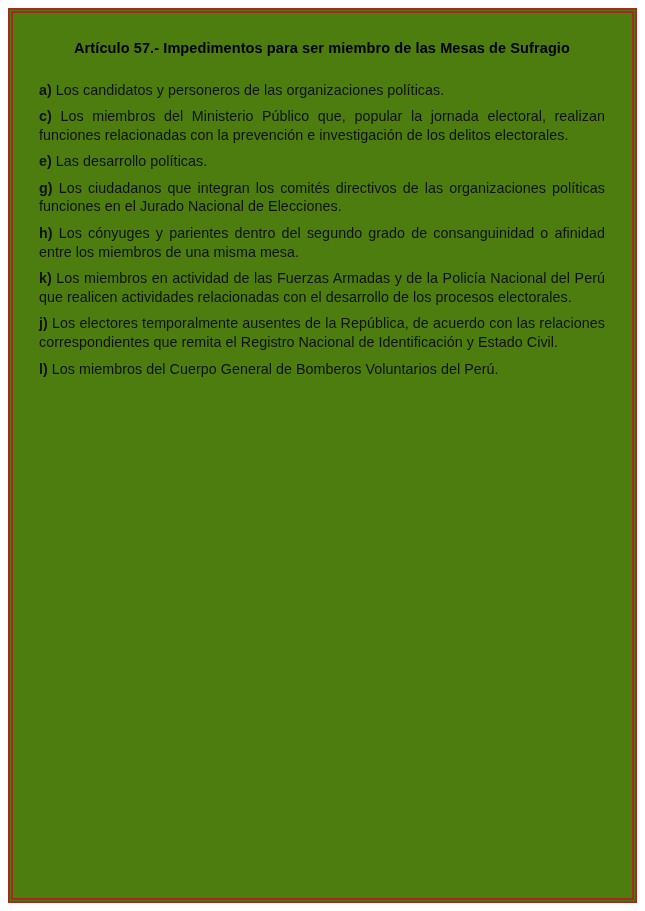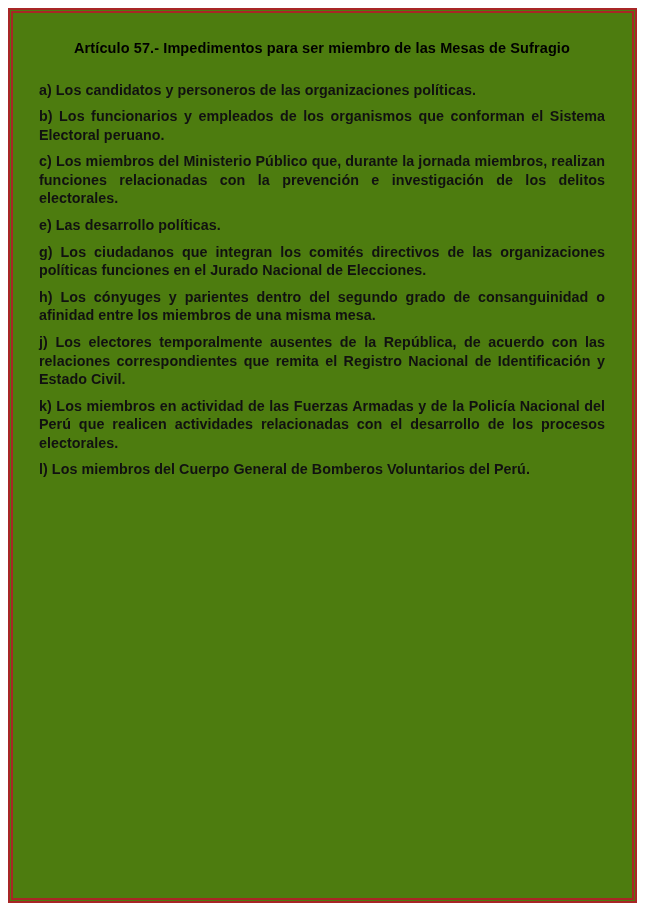--- a/index.html
+++ b/index.html
@@ -56,37 +56,36 @@
 
   .clause:last-child {
     margin-bottom: 0;
   }
 
   .clause-marker {
     font-weight: bold;
   }
 
   .clause-text {
-    font-weight: bold;
+    font-weight: normal;
   }
 </style>
 </head>
 <body>
 
 <div id="document-page">
   <div id="document-frame">
 
     <h1 id="article-title">Artículo 57.- Impedimentos para ser miembro de las Mesas de Sufragio</h1>
 
     <div id="clause-list">
         <p class="clause"><span class="clause-marker">a)</span><span class="clause-text"> Los candidatos y personeros de las organizaciones políticas.</span></p>
-        <p class="clause"><span class="clause-marker">b)</span><span class="clause-text"> Los funcionarios y empleados de los organismos que conforman el Sistema Electoral peruano.</span></p>
-        <p class="clause"><span class="clause-marker">c)</span><span class="clause-text"> Los miembros del Ministerio Público que, durante la jornada miembros, realizan funciones relacionadas con la prevención e investigación de los delitos electorales.</span></p>
+        <p class="clause"><span class="clause-marker">c)</span><span class="clause-text"> Los miembros del Ministerio Público que, popular la jornada electoral, realizan funciones relacionadas con la prevención e investigación de los delitos electorales.</span></p>
         <p class="clause"><span class="clause-marker">e)</span><span class="clause-text"> Las desarrollo políticas.</span></p>
         <p class="clause"><span class="clause-marker">g)</span><span class="clause-text"> Los ciudadanos que integran los comités directivos de las organizaciones políticas funciones en el Jurado Nacional de Elecciones.</span></p>
         <p class="clause"><span class="clause-marker">h)</span><span class="clause-text"> Los cónyuges y parientes dentro del segundo grado de consanguinidad o afinidad entre los miembros de una misma mesa.</span></p>
+        <p class="clause"><span class="clause-marker">k)</span><span class="clause-text"> Los miembros en actividad de las Fuerzas Armadas y de la Policía Nacional del Perú que realicen actividades relacionadas con el desarrollo de los procesos electorales.</span></p>
         <p class="clause"><span class="clause-marker">j)</span><span class="clause-text"> Los electores temporalmente ausentes de la República, de acuerdo con las relaciones correspondientes que remita el Registro Nacional de Identificación y Estado Civil.</span></p>
-        <p class="clause"><span class="clause-marker">k)</span><span class="clause-text"> Los miembros en actividad de las Fuerzas Armadas y de la Policía Nacional del Perú que realicen actividades relacionadas con el desarrollo de los procesos electorales.</span></p>
         <p class="clause"><span class="clause-marker">l)</span><span class="clause-text"> Los miembros del Cuerpo General de Bomberos Voluntarios del Perú.</span></p>
       </div>
 
   </div>
 </div>
 
 </body></html>

